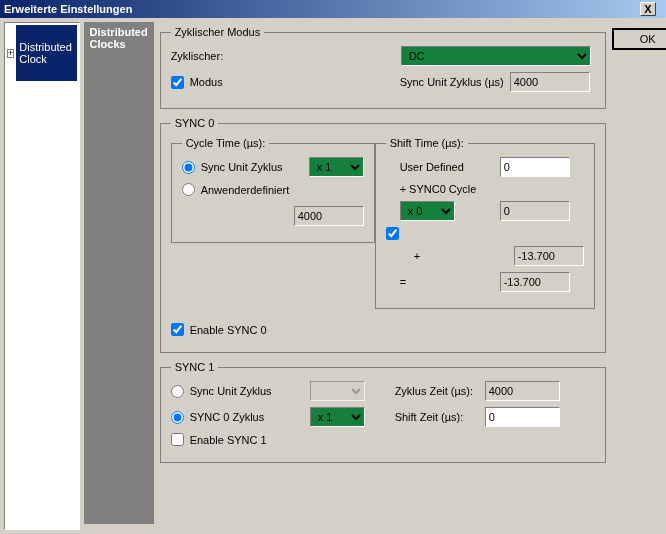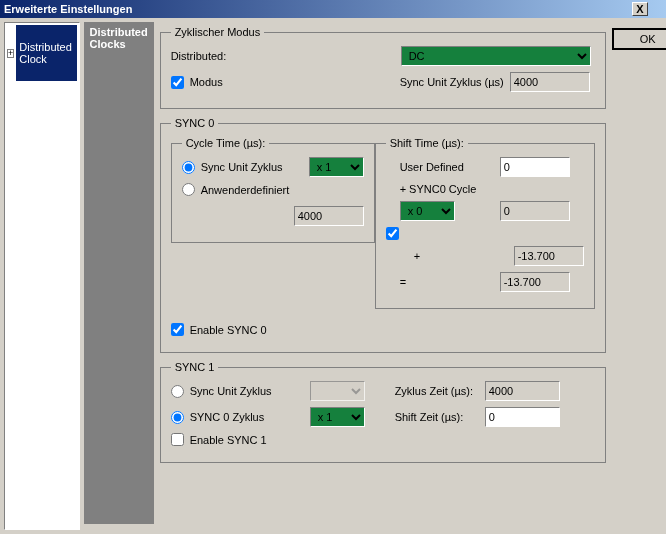--- a/index.html
+++ b/index.html
@@ -1,17 +1,17 @@
 <!DOCTYPE html>
 <html><head>
 <meta charset="utf-8">
 <style>
 * { box-sizing: border-box; margin: 0; padding: 0; font-family: Tahoma, "MS Sans Serif", sans-serif; font-size: 11px; }
 body { background: #d4d0c8; width: 666px; height: 534px; overflow: hidden; }
-.titlebar { background: linear-gradient(to right, #0a246a, #a6caf0); height: 18px; color: #fff; font-weight: bold; padding: 2px 18px 2px 4px; display: flex; align-items: center; justify-content: space-between; }
+.titlebar { background: linear-gradient(to right, #0a246a, #a6caf0); height: 18px; color: #fff; font-weight: bold; padding: 2px 10px 2px 4px; display: flex; align-items: center; justify-content: space-between; }
 .close-btn { width: 16px; height: 14px; background: #d4d0c8; border: 1px solid; border-color: #fff #404040 #404040 #fff; color: #000; font-size: 9px; font-weight: bold; display: flex; align-items: center; justify-content: center; cursor: pointer; }
 .content { display: flex; height: 516px; padding: 4px; gap: 4px; }
 .tree { width: 165px; background: #fff; border: 1px solid; border-color: #808080 #fff #fff #808080; padding: 2px; }
 .tree-item { display: flex; align-items: center; gap: 2px; }
 .tree-exp { width: 9px; height: 9px; border: 1px solid #808080; background: #fff; font-size: 9px; line-height: 7px; text-align: center; cursor: pointer; }
 .tree-label { background: #0a246a; color: #fff; padding: 16px 3px; }
 .main { flex: 1; display: flex; flex-direction: row; }
 .header { background: #808080; color: #fff; font-weight: bold; padding: 4px 6px; margin-bottom: 6px; }
 .panel { flex: 1; padding: 4px 6px; }
 fieldset { border: 1px solid #808080; margin-bottom: 8px; padding: 8px 10px 10px 10px; }
@@ -47,21 +47,21 @@
     </div>
   </div>
 
   <div class="main">
     <div class="header">Distributed Clocks</div>
     <div class="panel">
 
       <fieldset>
         <legend>Zyklischer Modus</legend>
         <div class="row">
-          <label class="txt" style="width:230px">Distributed:</label>
+          <label class="txt" style="width:230px">Zyklischer:</label>
           <select style="width:190px"><option>DC</option></select>
         </div>
         <div class="row">
           <input type="checkbox" checked="" style="">
           <label class="txt" style="width:210px">Modus</label>
           <label class="txt" style="width:110px">Sync Unit Zyklus (µs)</label>
           <input type="text" class="ro" readonly="" style="width: 80px;" value="4000">
         </div>
       </fieldset>
 

